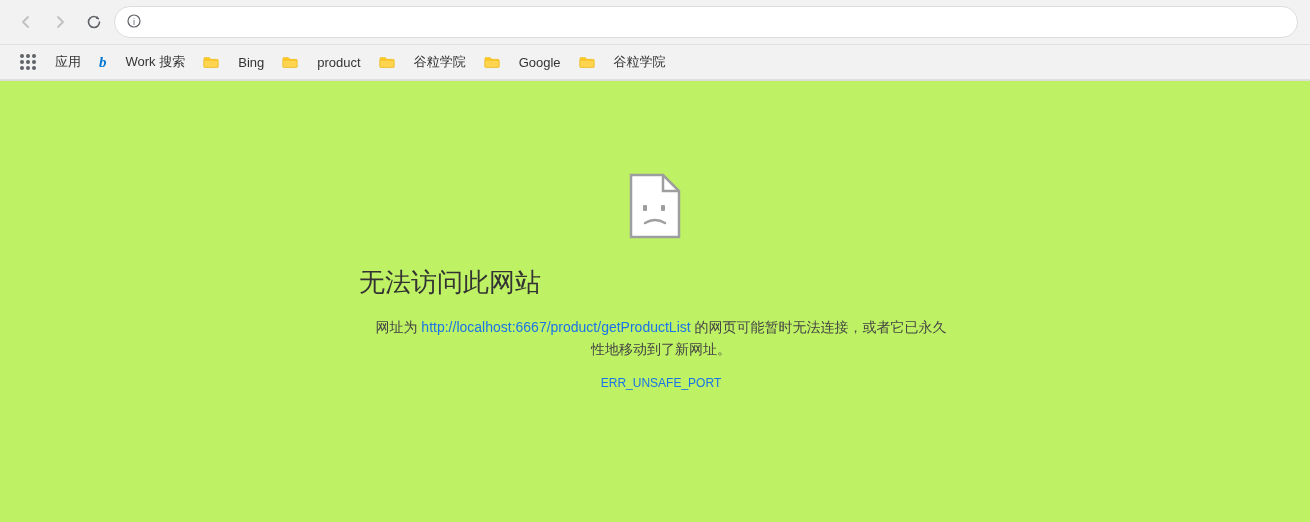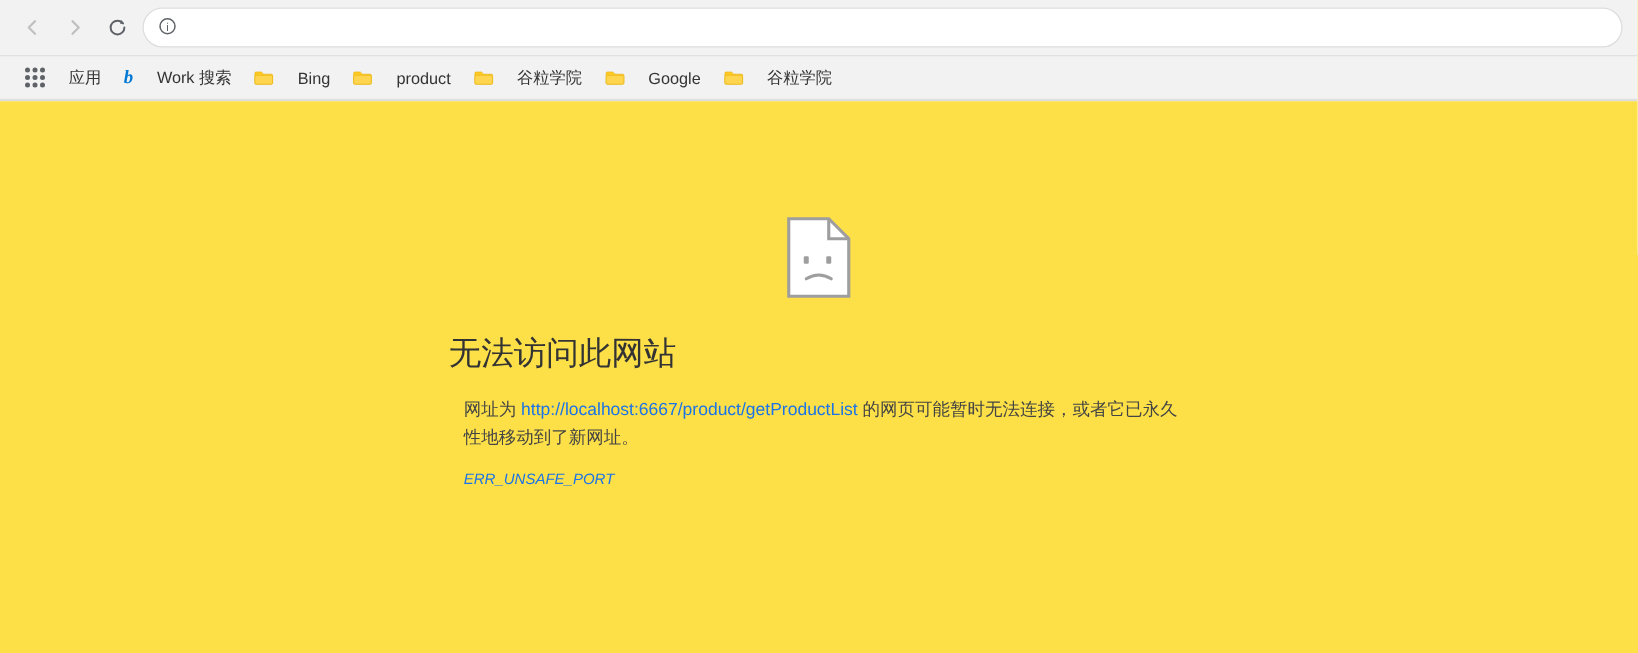--- a/index.html
+++ b/index.html
@@ -97,21 +97,21 @@
     .bing-b {
       font-weight: bold;
       color: #0078d4;
       font-size: 15px;
       font-family: Georgia, serif;
       font-style: italic;
     }
 
     
     .page-content {
-      background: #fde047;
+      background: #bef264;
       height: calc(522px - 44px - 36px);
       display: flex;
       flex-direction: column;
       align-items: center;
       justify-content: center;
       padding-bottom: 40px;
     }
 
     .error-icon {
       width: 60px;
@@ -125,35 +125,34 @@
       font-weight: 400;
       margin-bottom: 16px;
       font-family: 'Microsoft YaHei', Arial, sans-serif;
     }
 
     .error-description {
       font-size: 14px;
       color: #444;
       line-height: 1.6;
       max-width: 580px;
-      text-align: left;
+      text-align: center;
       margin-left: 12px;
     }
 
     .error-description a {
       color: #1a73e8;
       text-decoration: none;
     }
 
     .error-code {
       font-size: 12px;
       color: #1a73e8;
       margin-top: 14px;
       display: block;
-      font-style: italic;
     }
 
     .content-inner {
       display: flex;
       flex-direction: column;
       align-items: flex-start;
     }
   </style>
 </head>
 <body>

